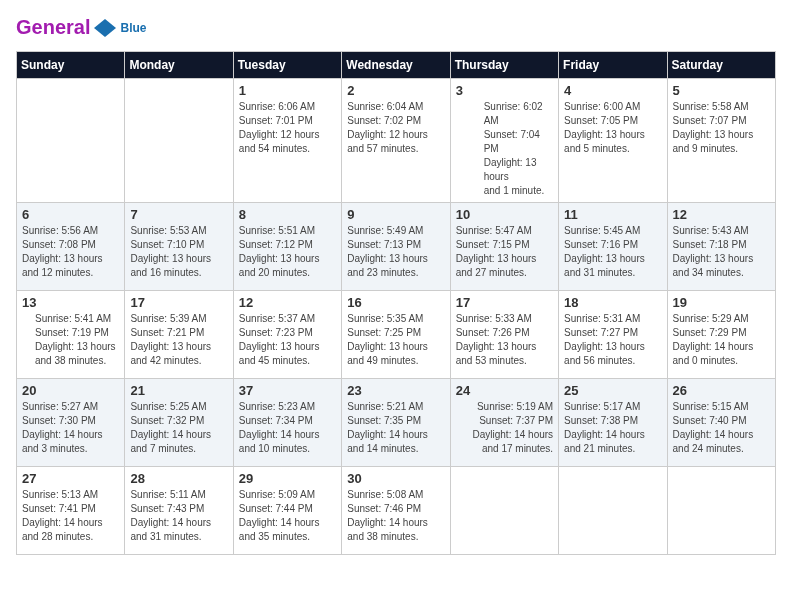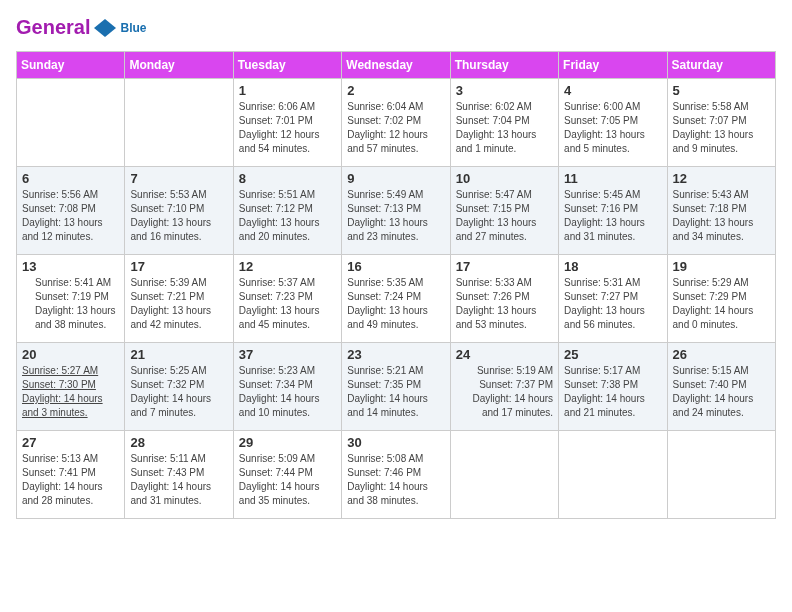--- a/index.html
+++ b/index.html
@@ -69,21 +69,21 @@
     }
     .empty-cell {
       background: #f9f9f9;
     }
     tr:nth-child(even) td {
       background: #f0f4f8;
     }
     tr:nth-child(odd) td {
       background: #fff;
     }
-    .calendar thead th { background: #d946ef; }
+    .calendar thead th { background: #0f172a; }
   </style>
 </head>
 <body>
 
 <div class="header">
   <div class="logo">
   <span style="font-size:20px;font-weight:bold;color:#a21caf;">General</span>
   <svg width="22" height="22" viewBox="0 0 22 22">
     <polygon points="11,2 22,11 11,20 0,11" fill="#1a6faf"></polygon>
   </svg>
@@ -120,21 +120,21 @@
         </td>
         <td>
           <span class="day-number">2</span>
           <div class="day-info" style="white-space: pre-line;">Sunrise: 6:04 AM
 Sunset: 7:02 PM
 Daylight: 12 hours
 and 57 minutes.</div>
         </td>
         <td>
           <span class="day-number">3</span>
-          <div class="day-info" style="white-space: pre-line;">Sunrise: 6:02 AM
+          <div class="day-info" style="white-space: pre-line; margin-left: 28px;">Sunrise: 6:02 AM
 Sunset: 7:04 PM
 Daylight: 13 hours
 and 1 minute.</div>
         </td>
         <td>
           <span class="day-number">4</span>
           <div class="day-info" style="white-space: pre-line;">Sunrise: 6:00 AM
 Sunset: 7:05 PM
 Daylight: 13 hours
 and 5 minutes.</div>
@@ -216,21 +216,21 @@
         <td>
           <span class="day-number">12</span>
           <div class="day-info" style="white-space: pre-line;">Sunrise: 5:37 AM
 Sunset: 7:23 PM
 Daylight: 13 hours
 and 45 minutes.</div>
         </td>
         <td>
           <span class="day-number">16</span>
           <div class="day-info" style="white-space: pre-line;">Sunrise: 5:35 AM
-Sunset: 7:24 PM
+Sunset: 7:25 PM
 Daylight: 13 hours
 and 49 minutes.</div>
         </td>
         <td>
           <span class="day-number">17</span>
           <div class="day-info" style="white-space: pre-line;">Sunrise: 5:33 AM
 Sunset: 7:26 PM
 Daylight: 13 hours
 and 53 minutes.</div>
         </td>
@@ -245,21 +245,21 @@
           <span class="day-number">19</span>
           <div class="day-info" style="white-space: pre-line;">Sunrise: 5:29 AM
 Sunset: 7:29 PM
 Daylight: 14 hours
 and 0 minutes.</div>
         </td>
       </tr>
       <tr>
         <td>
           <span class="day-number">20</span>
-          <div class="day-info" style="white-space: pre-line; text-decoration: underline;">Sunrise: 5:27 AM
+          <div class="day-info" style="white-space: pre-line;">Sunrise: 5:27 AM
 Sunset: 7:30 PM
 Daylight: 14 hours
 and 3 minutes.</div>
         </td>
         <td>
           <span class="day-number">21</span>
           <div class="day-info" style="white-space: pre-line;">Sunrise: 5:25 AM
 Sunset: 7:32 PM
 Daylight: 14 hours
 and 7 minutes.</div>

